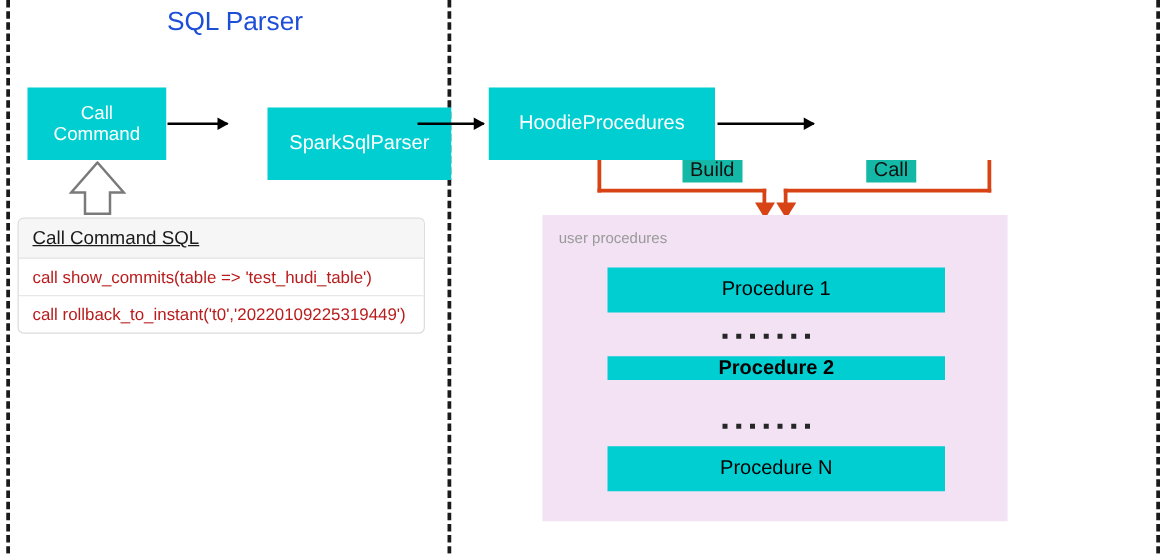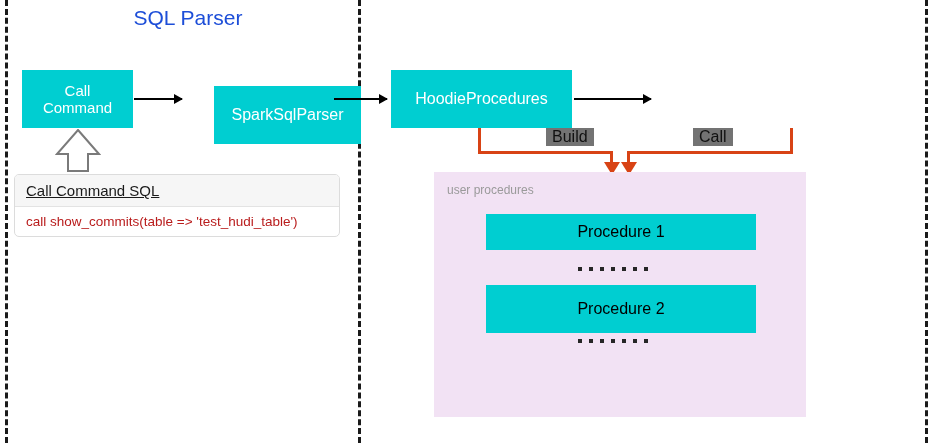--- a/index.html
+++ b/index.html
@@ -88,21 +88,21 @@
   }
   .sql-row:last-child { border-bottom: none; }
   .conn-line {
     position: absolute;
     background: #D84315;
   }
   .conn-label {
     position: absolute;
     font-size: 16px;
     color: #111111;
-    background: #737373;
+    background: #14b8a6;
     padding: 0 6px;
     white-space: nowrap;
   }
   .conn-arrowhead {
     position: absolute;
     width: 0; height: 0;
     border-top: 13px solid #D84315;
     border-left: 8px solid transparent;
     border-right: 8px solid transparent;
   }
@@ -165,20 +165,21 @@
 
   <div class="block-arrow-up" style="left:55px; top:129px;">
     <svg width="46" height="44" viewBox="0 0 46 44">
       <polygon points="23,1 44,25 33,25 33,42 13,42 13,25 2,25" fill="#ffffff" stroke="#7a7a7a" stroke-width="2"></polygon>
     </svg>
   </div>
 
   <div class="sql-table" style="left:14px; top:174px; width:326px;">
     <div class="sql-head">Call Command SQL</div>
     <div class="sql-row">call show_commits(table =&gt; 'test_hudi_table')</div>
+    <div class="sql-row">call rollback_to_instant('t0','20220109225319449')</div>
   </div>
 
   <div class="teal-box" style="left:391px; top:70px; width:181px; height:58px;">
     <span>HoodieProcedures</span>
   </div>
 
   <div class="arrow-h" style="left:574px; top:98px; width:77px;"></div>
 
 
   <div class="conn-line" style="left:478px; top:128px; width:3px; height:26px;"></div>
@@ -203,28 +204,31 @@
   <div class="dots" style="left:578px; top:267px;">
     <span></span>
     <span></span>
     <span></span>
     <span></span>
     <span></span>
     <span></span>
     <span></span>
   </div>
 
-  <div class="proc-box" style="left:486px; top:285px; width:270px; height:48px;">
+  <div class="proc-box" style="left:486px; top:285px; width:270px; height:19px;font-weight:bold;">
     <span>Procedure 2</span>
   </div>
 
   <div class="dots" style="left:578px; top:339px;">
     <span></span>
     <span></span>
     <span></span>
     <span></span>
     <span></span>
     <span></span>
     <span></span>
   </div>
 
+  <div class="proc-box" style="left:486px; top:357px; width:270px; height:36px;">
+    <span>Procedure N</span>
+  </div>
 
 </div>
 
 </body></html>

